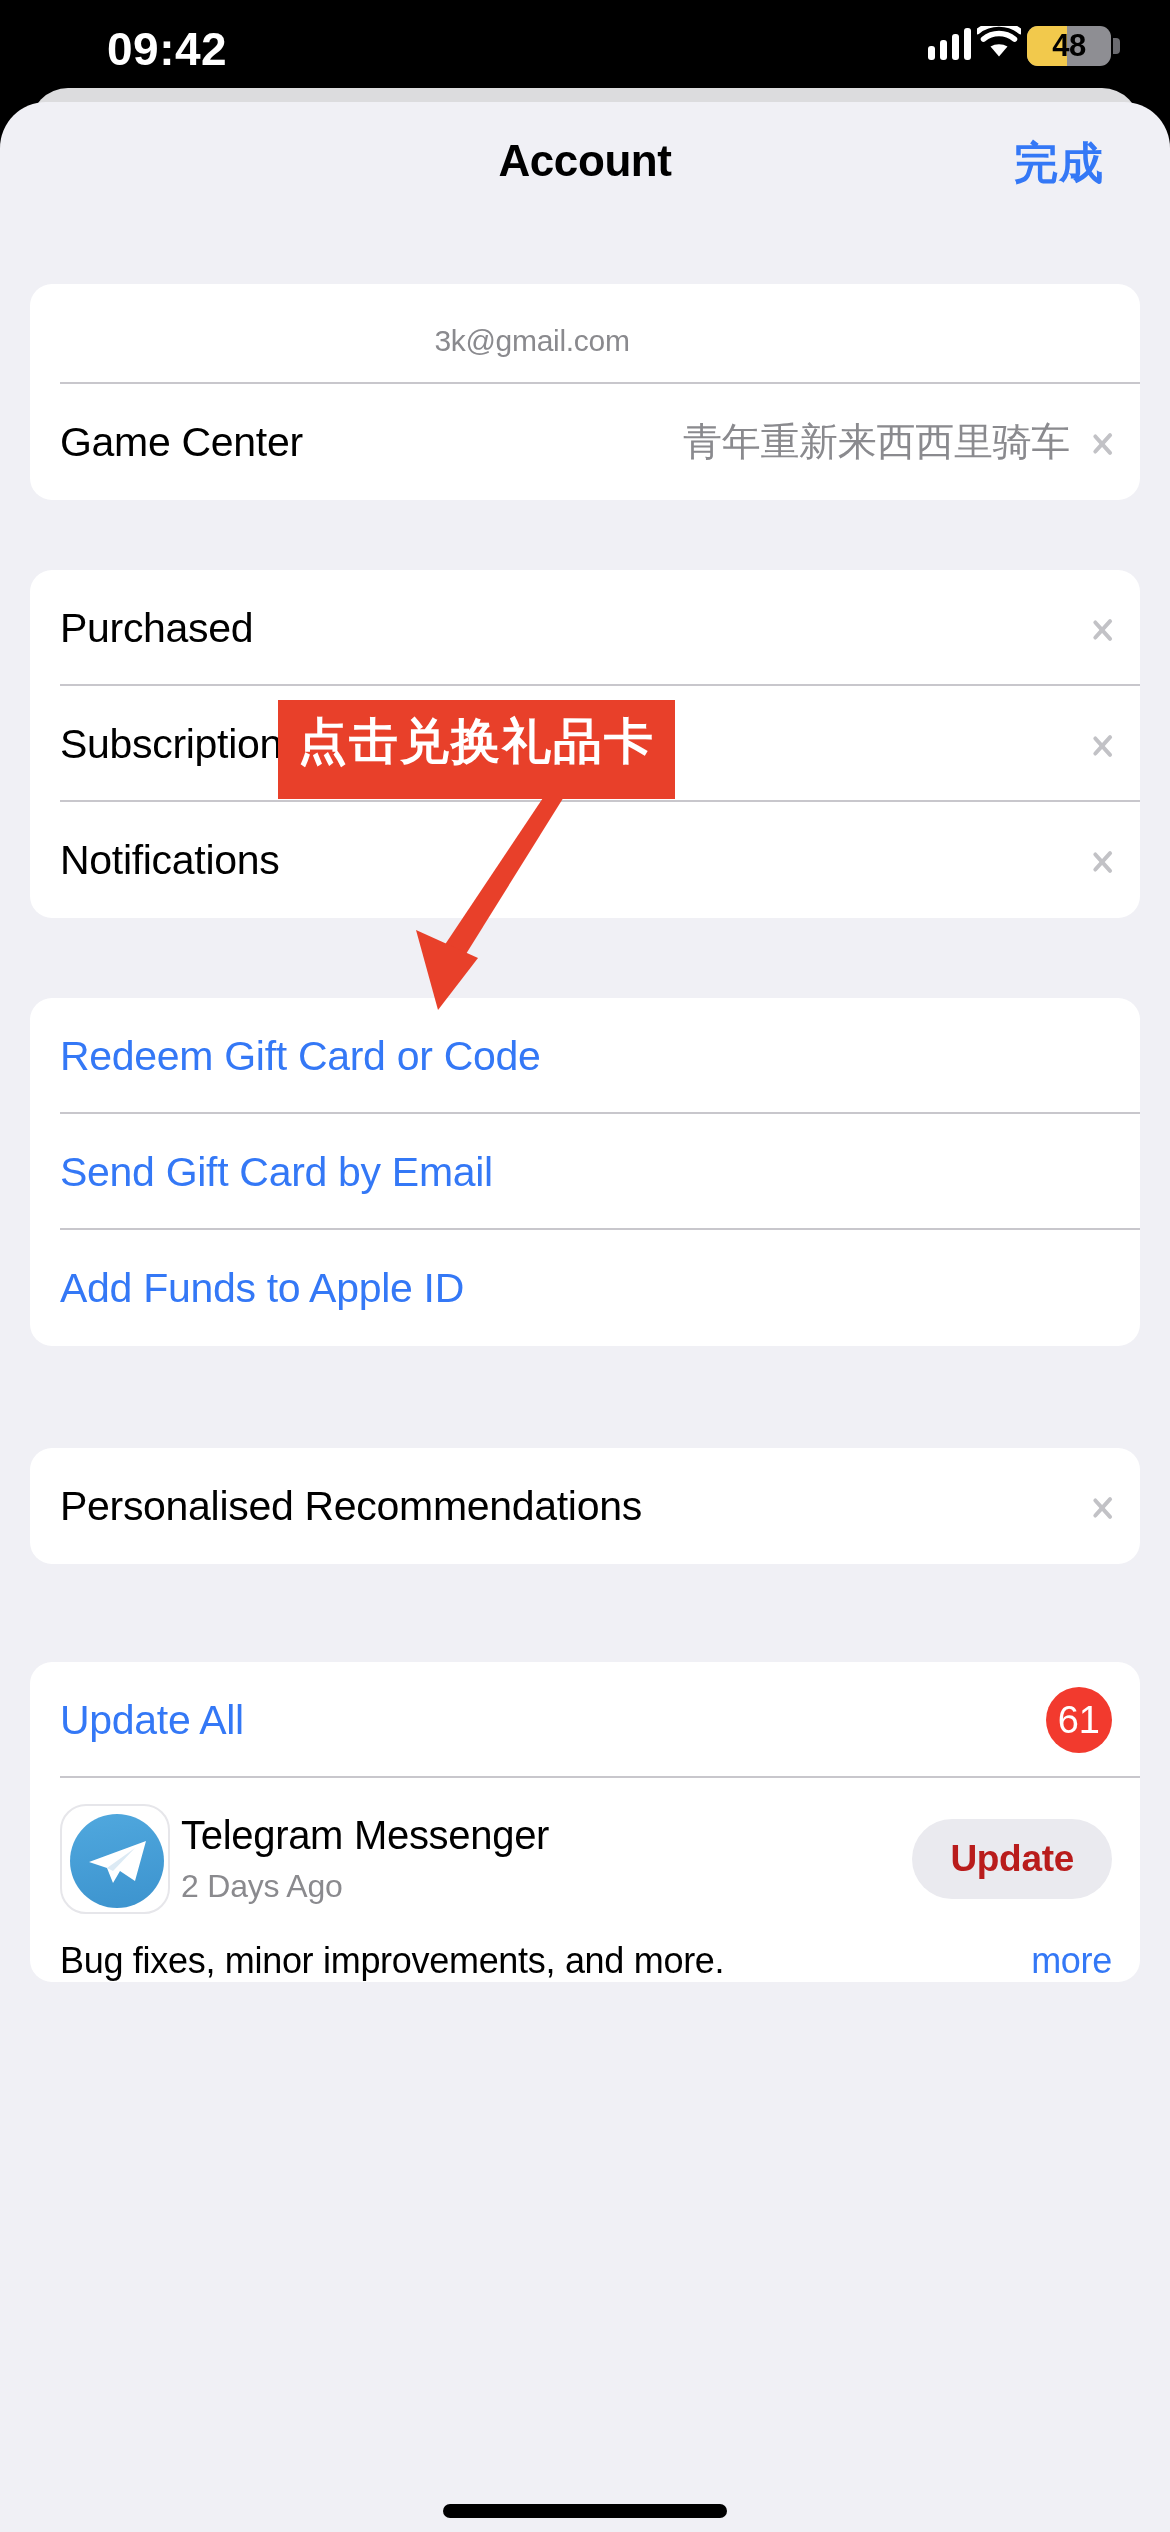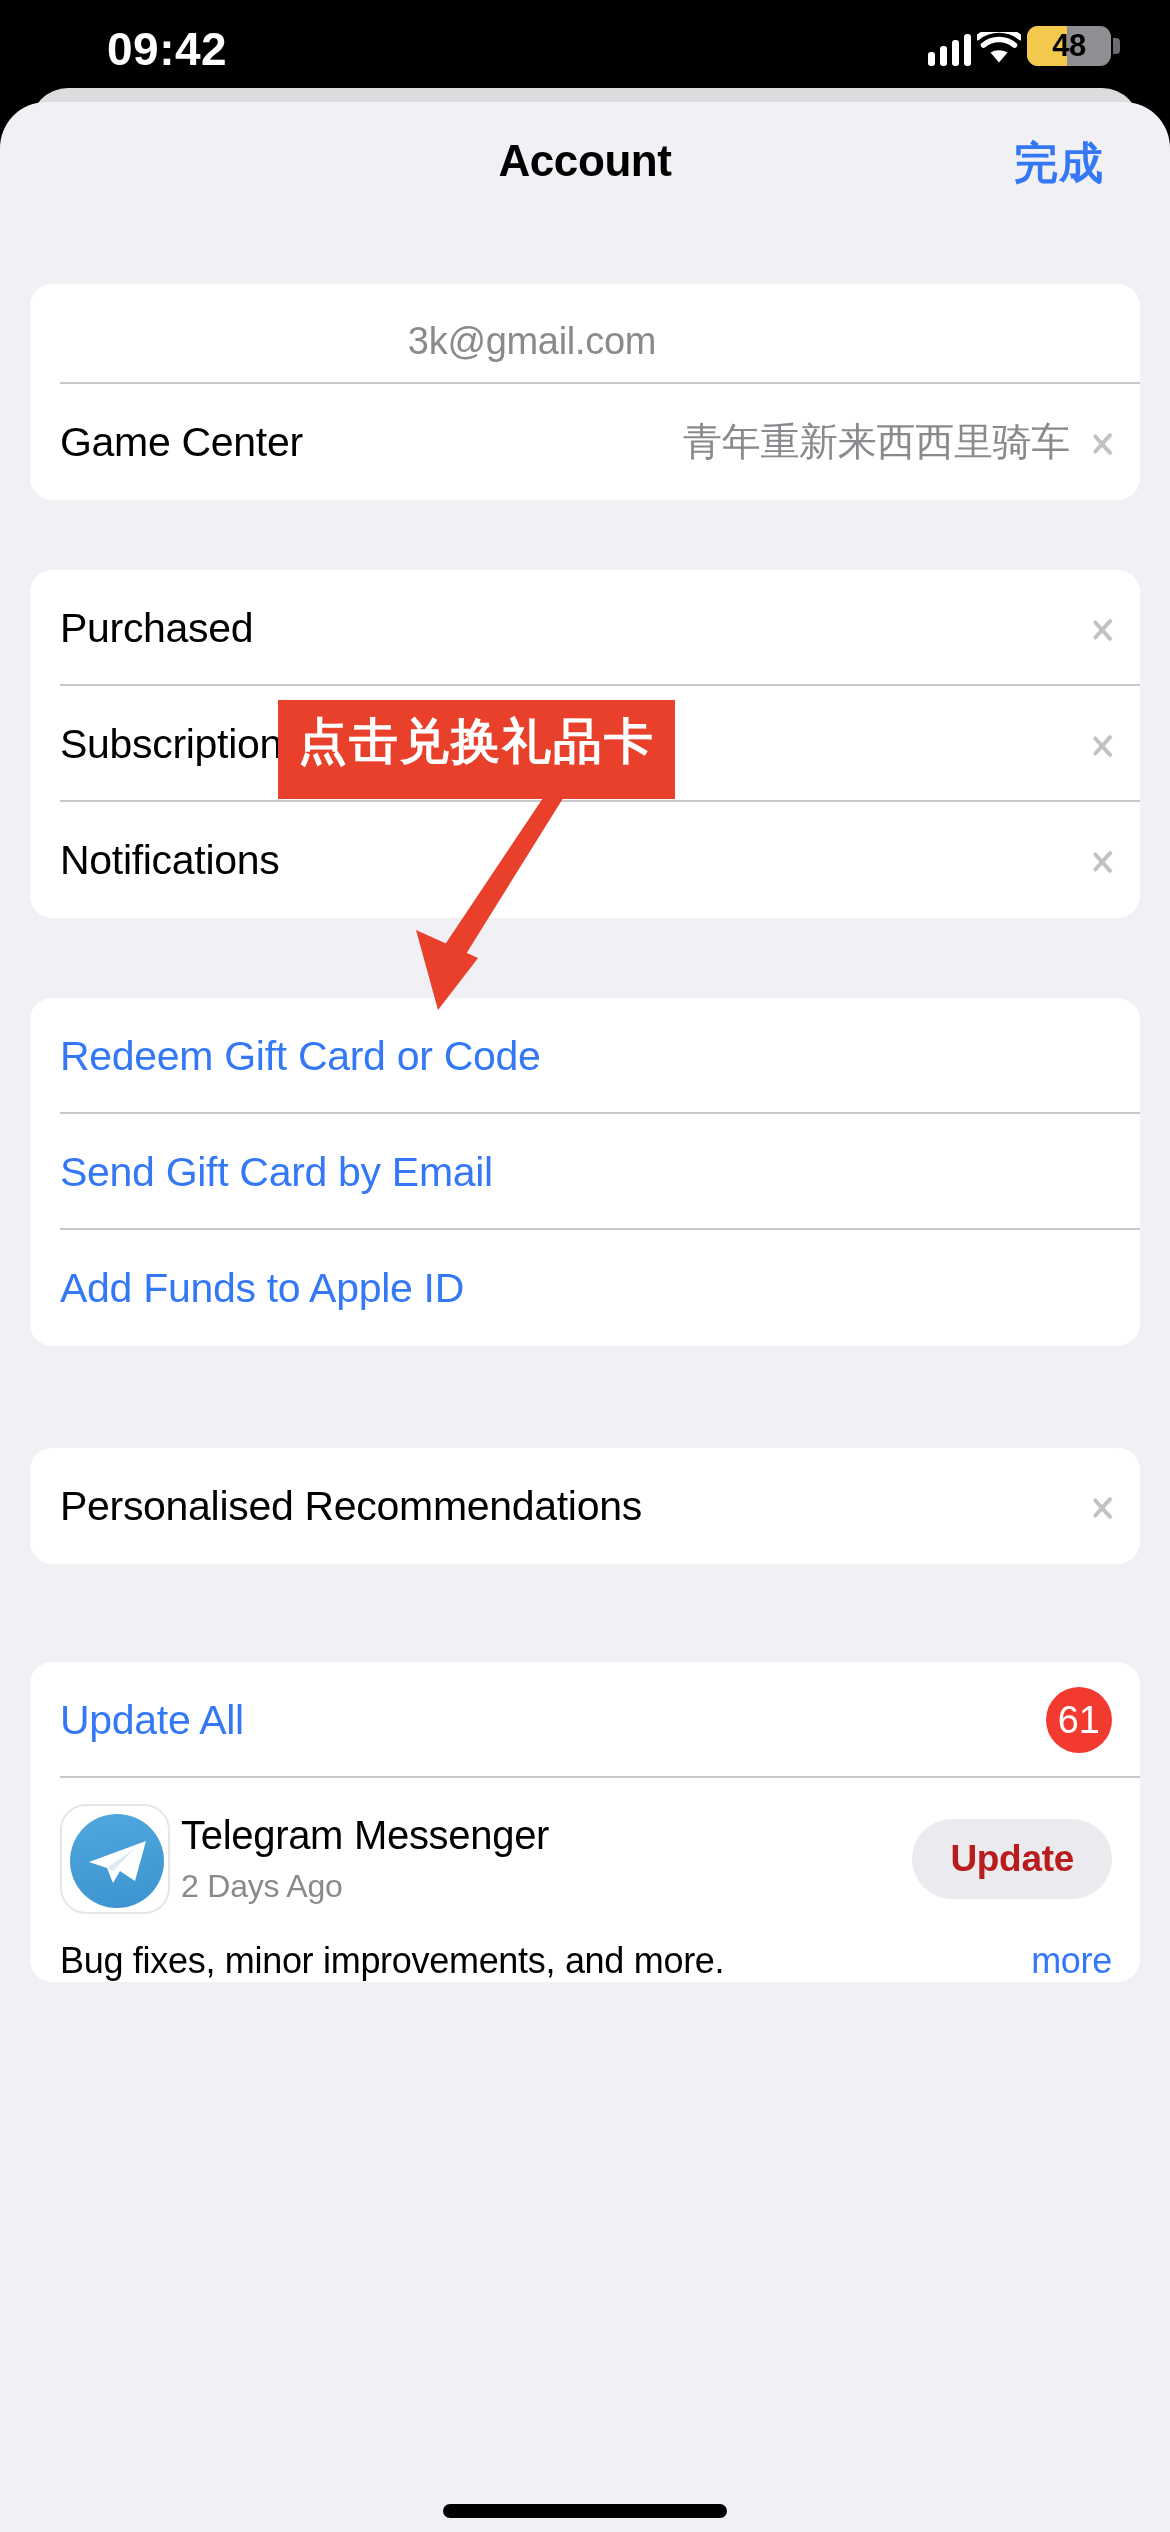--- a/index.html
+++ b/index.html
@@ -23,21 +23,21 @@
     color:#fff;
   }
   #status-time {
     position:absolute; left:95px; top:22px;
     font-size:46px; font-weight:600;
     letter-spacing:0.5px;
     color:#fff;
   }
   #status-right {
     position:absolute; right:62px; top:26px;
-    display:flex; align-items:flex-end; gap:6px;
+    display:flex; align-items:flex-start; gap:6px;
   }
   .cell-bars { display:flex; align-items:flex-end; gap:5px; height:34px; }
   .cell-bars i { display:block; width:7px; background:#fff; border-radius:3px; }
   .cell-bars i:nth-child(1){ height:14px; }
   .cell-bars i:nth-child(2){ height:20px; }
   .cell-bars i:nth-child(3){ height:26px; }
   .cell-bars i:nth-child(4){ height:32px; }
   .wifi-ic { width:44px; height:34px; position:relative; }
   .batt {
     position:relative; width:84px; height:40px;
@@ -129,21 +129,21 @@
   .chev::before { top:9px;  transform:rotate(48deg); transform-origin:left center; }
   .chev::after  { top:27px; transform:rotate(-48deg); transform-origin:left center; }
   .row-value + .chev { margin-left:0; }
 
   
   #email-row {
     height:100px; justify-content:center;
     padding-top:14px;
   }
   #email-text {
-    font-size:38px; color:#8A8A8E; letter-spacing:-0.3px;
+    font-size:30px; color:#8A8A8E; letter-spacing:-0.3px;
     transform:translateX(-72px);
     margin-left:36px;
   }
 
   
   .gap-sm { height:62px; }
   .gap-md { height:70px; }
   .gap-lg { height:80px; }
 
   

